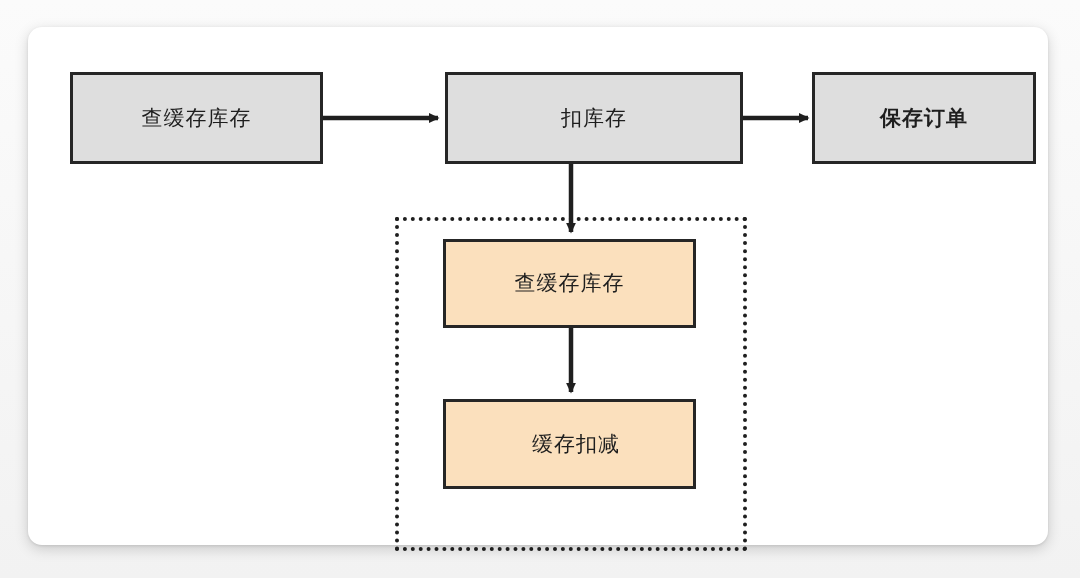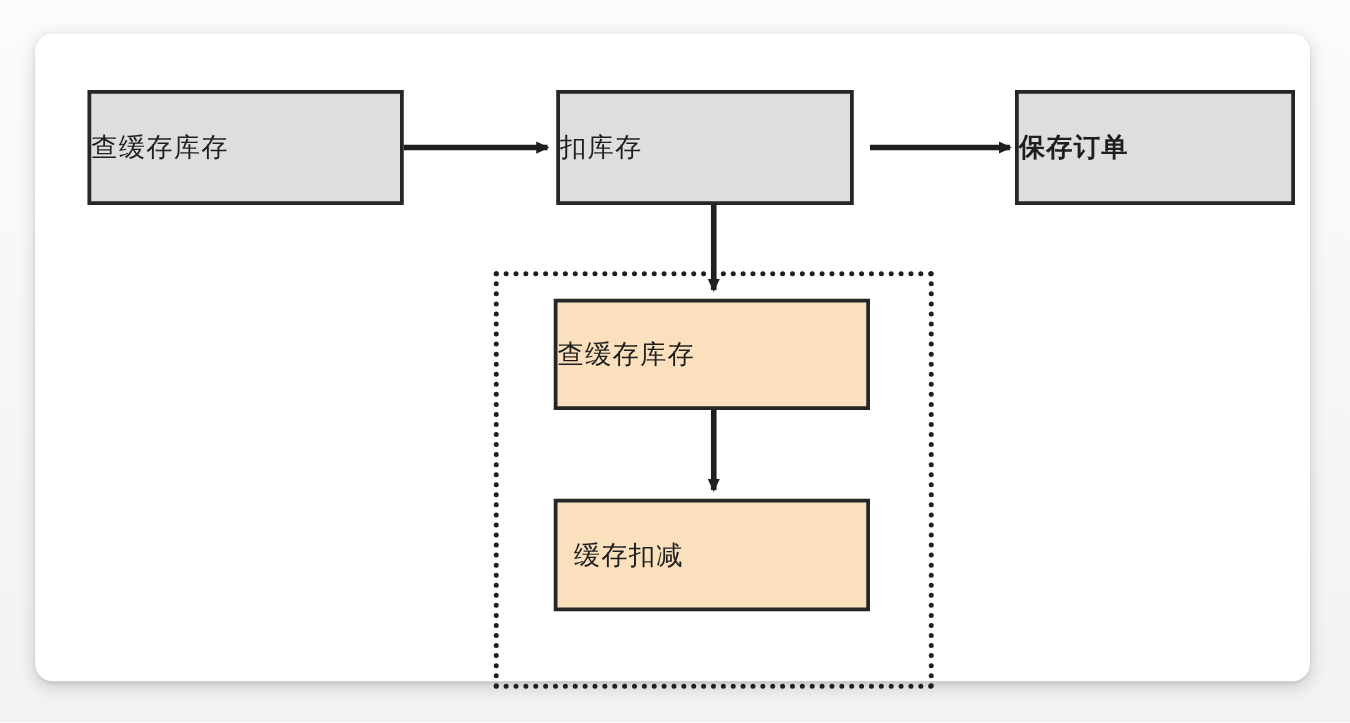--- a/index.html
+++ b/index.html
@@ -34,20 +34,21 @@
     box-shadow: 0 4px 14px rgba(0,0,0,0.17), 0 1px 3px rgba(0,0,0,0.10);
   }
 
   
   .node {
     position: absolute;
     box-sizing: border-box;
     border: 3px solid #262626;
     display: flex;
     align-items: center;
+    justify-content: center;
     font-size: 21px;
     letter-spacing: 1px;
     color: #1e1e1e;
     line-height: 1;
     user-select: none;
   }
   .node.gray  { background: #dedede; }
   .node.orange{ background: #fbe0bd; }
 
   
@@ -116,21 +117,21 @@
 
       <g>
         <line x1="543" y1="301" x2="543" y2="365" stroke="#1f1f1f" stroke-width="4.5" marker-end="url(#ah)"></line>
       </g>
     </svg>
 
     <div class="node gray" style="left:42px; top:45px; width:253px; height:92px;">
       <span>查缓存库存</span>
     </div>
 
-    <div class="node gray" style="left:417px; top:45px; width:238px; height:92px;">
+    <div class="node gray" style="left:417px; top:45px; width:298px; height:92px;">
       <span>扣库存</span>
     </div>
 
     <div class="node gray" style="left:784px; top:45px; width:224px; height:92px;font-weight:bold;">
       <span>保存订单</span>
     </div>
 
     <div class="node orange" style="left:415px; top:212px; width:253px; height:89px;">
       <span>查缓存库存</span>
     </div>

